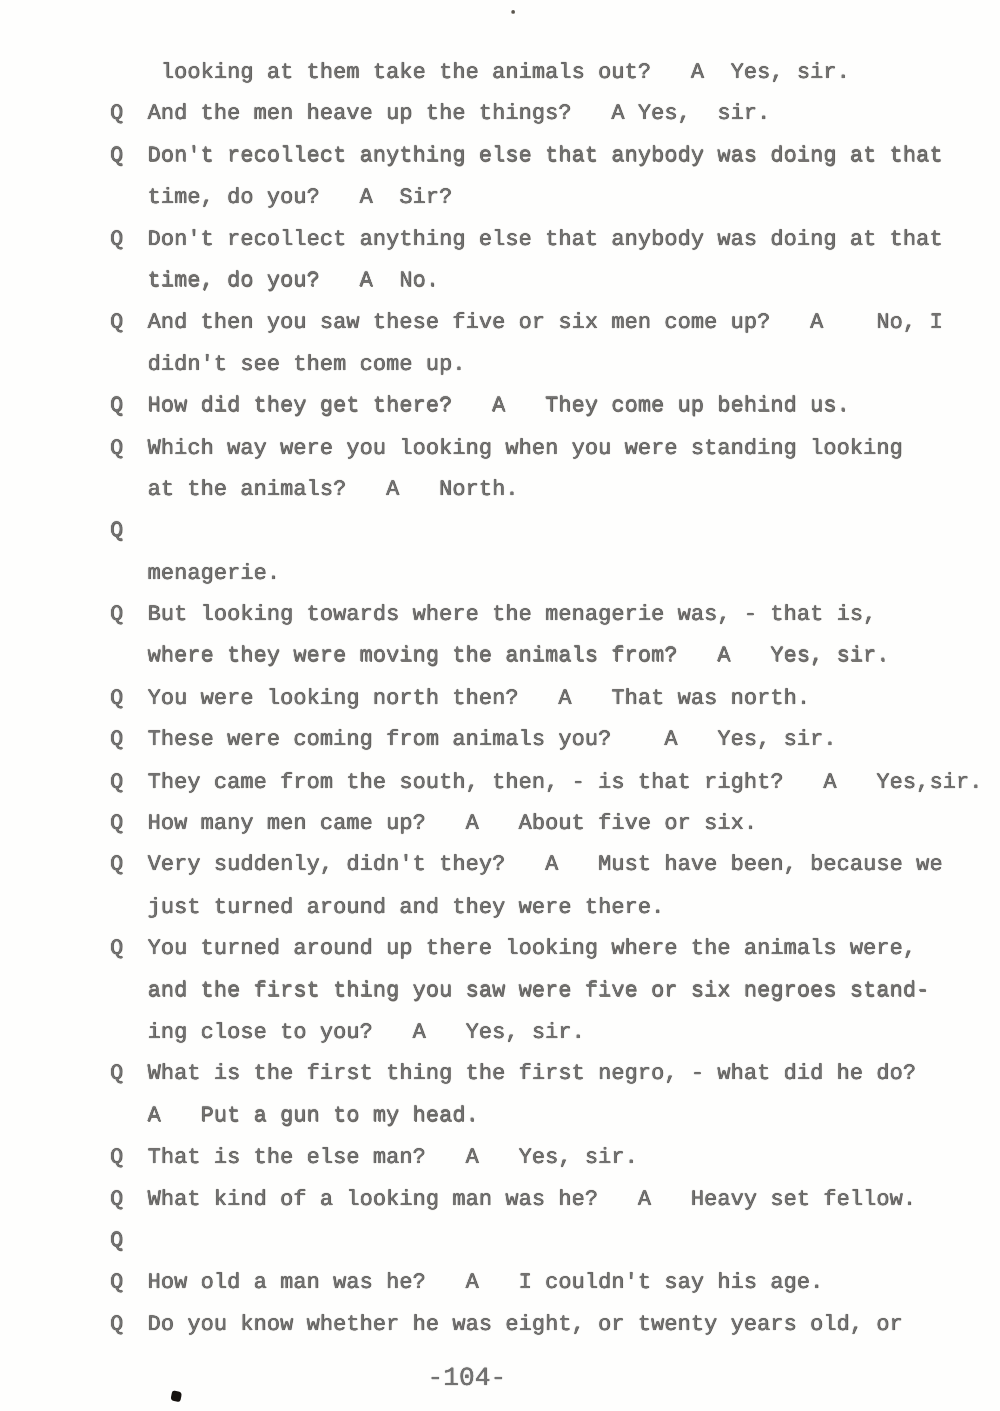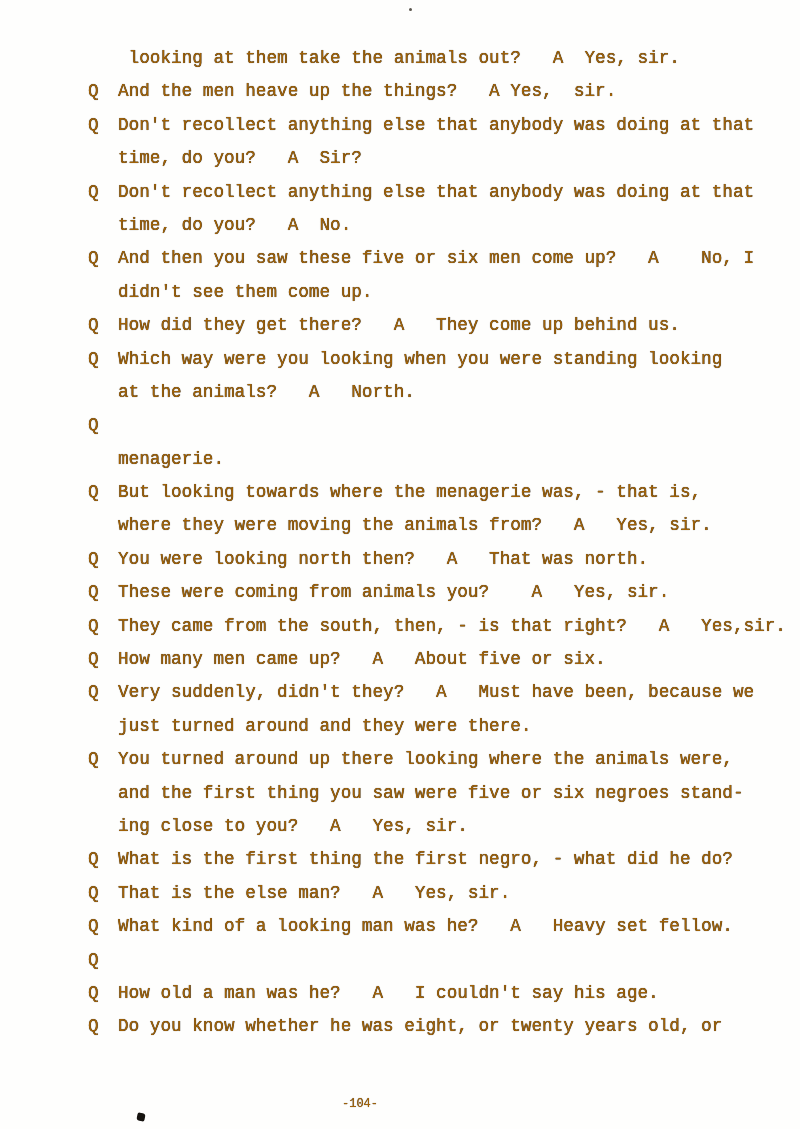--- a/index.html
+++ b/index.html
@@ -8,21 +8,21 @@
     background: #e9e9e9;
   }
   .page {
     position: relative;
     width: 800px;
     height: 1129px;
     margin: 0;
     background: #fefefd;
     overflow: hidden;
     font-family: "Liberation Mono", "DejaVu Sans Mono", monospace;
-    color: #a16207;
+    color: #737373;
   }
   .content {
     position: absolute;
     top: 42px;
     left: 88px;
     width: 700px;
   }
   .line {
     display: flex;
     align-items: baseline;
@@ -37,21 +37,21 @@
     flex: 0 0 30px;
     white-space: pre;
   }
   .line-text {
     white-space: pre;
   }
   .page-number {
     position: absolute;
     top: 1092px;
     left: 342px;
-    font-size: 12px;
+    font-size: 21px;
     line-height: 24px;
     text-shadow: 0 0 0.7px rgba(25, 20, 12, 0.95);
     white-space: pre;
   }
   .speck-bottom {
     position: absolute;
     top: 1113px;
     left: 137px;
     width: 8px;
     height: 8px;
@@ -169,20 +169,24 @@
       </div>
       <div class="line">
         <span class="q-col"></span>
         <span class="line-text">ing close to you?   A   Yes, sir.</span>
       </div>
       <div class="line">
         <span class="q-col">Q</span>
         <span class="line-text">What is the first thing the first negro, - what did he do?</span>
       </div>
       <div class="line">
+        <span class="q-col"></span>
+        <span class="line-text">A   Put a gun to my head.</span>
+      </div>
+      <div class="line">
         <span class="q-col">Q</span>
         <span class="line-text">That is the else man?   A   Yes, sir.</span>
       </div>
       <div class="line">
         <span class="q-col">Q</span>
         <span class="line-text">What kind of a looking man was he?   A   Heavy set fellow.</span>
       </div>
       <div class="line">
         <span class="q-col">Q</span>
       </div>

